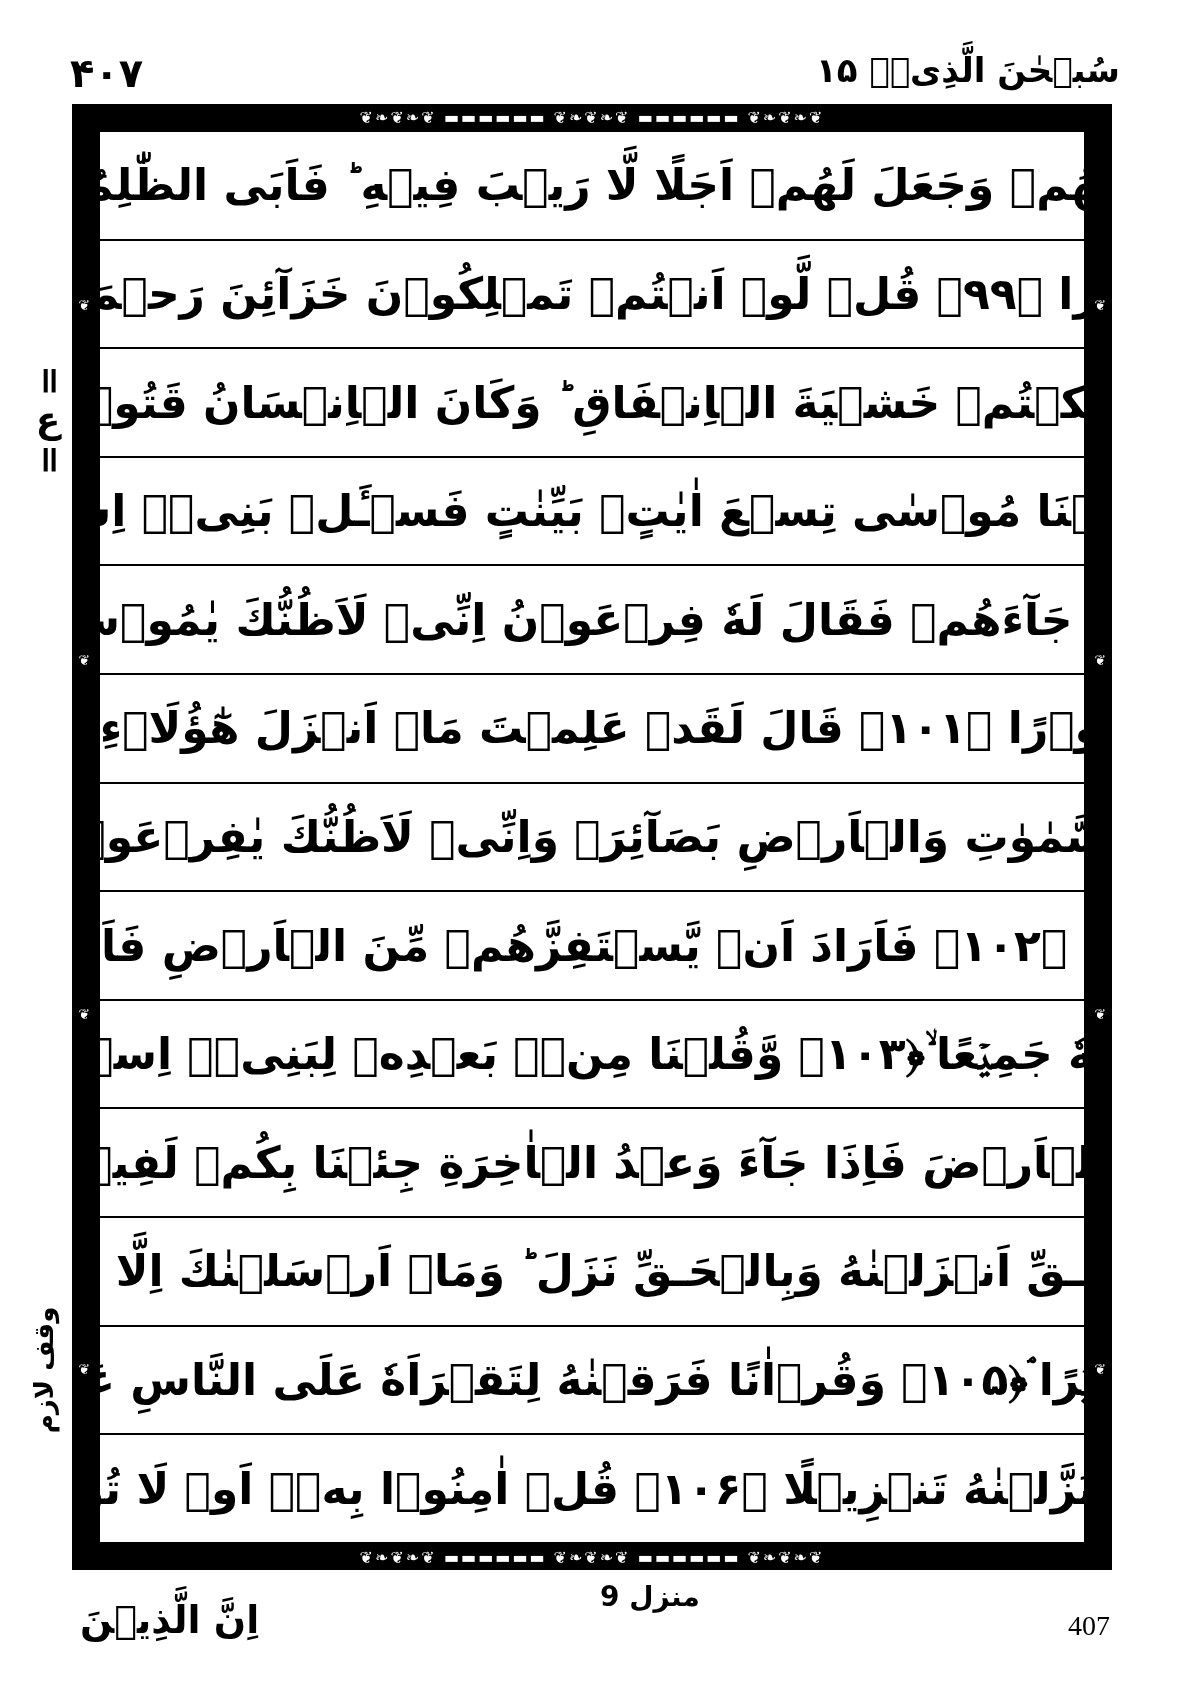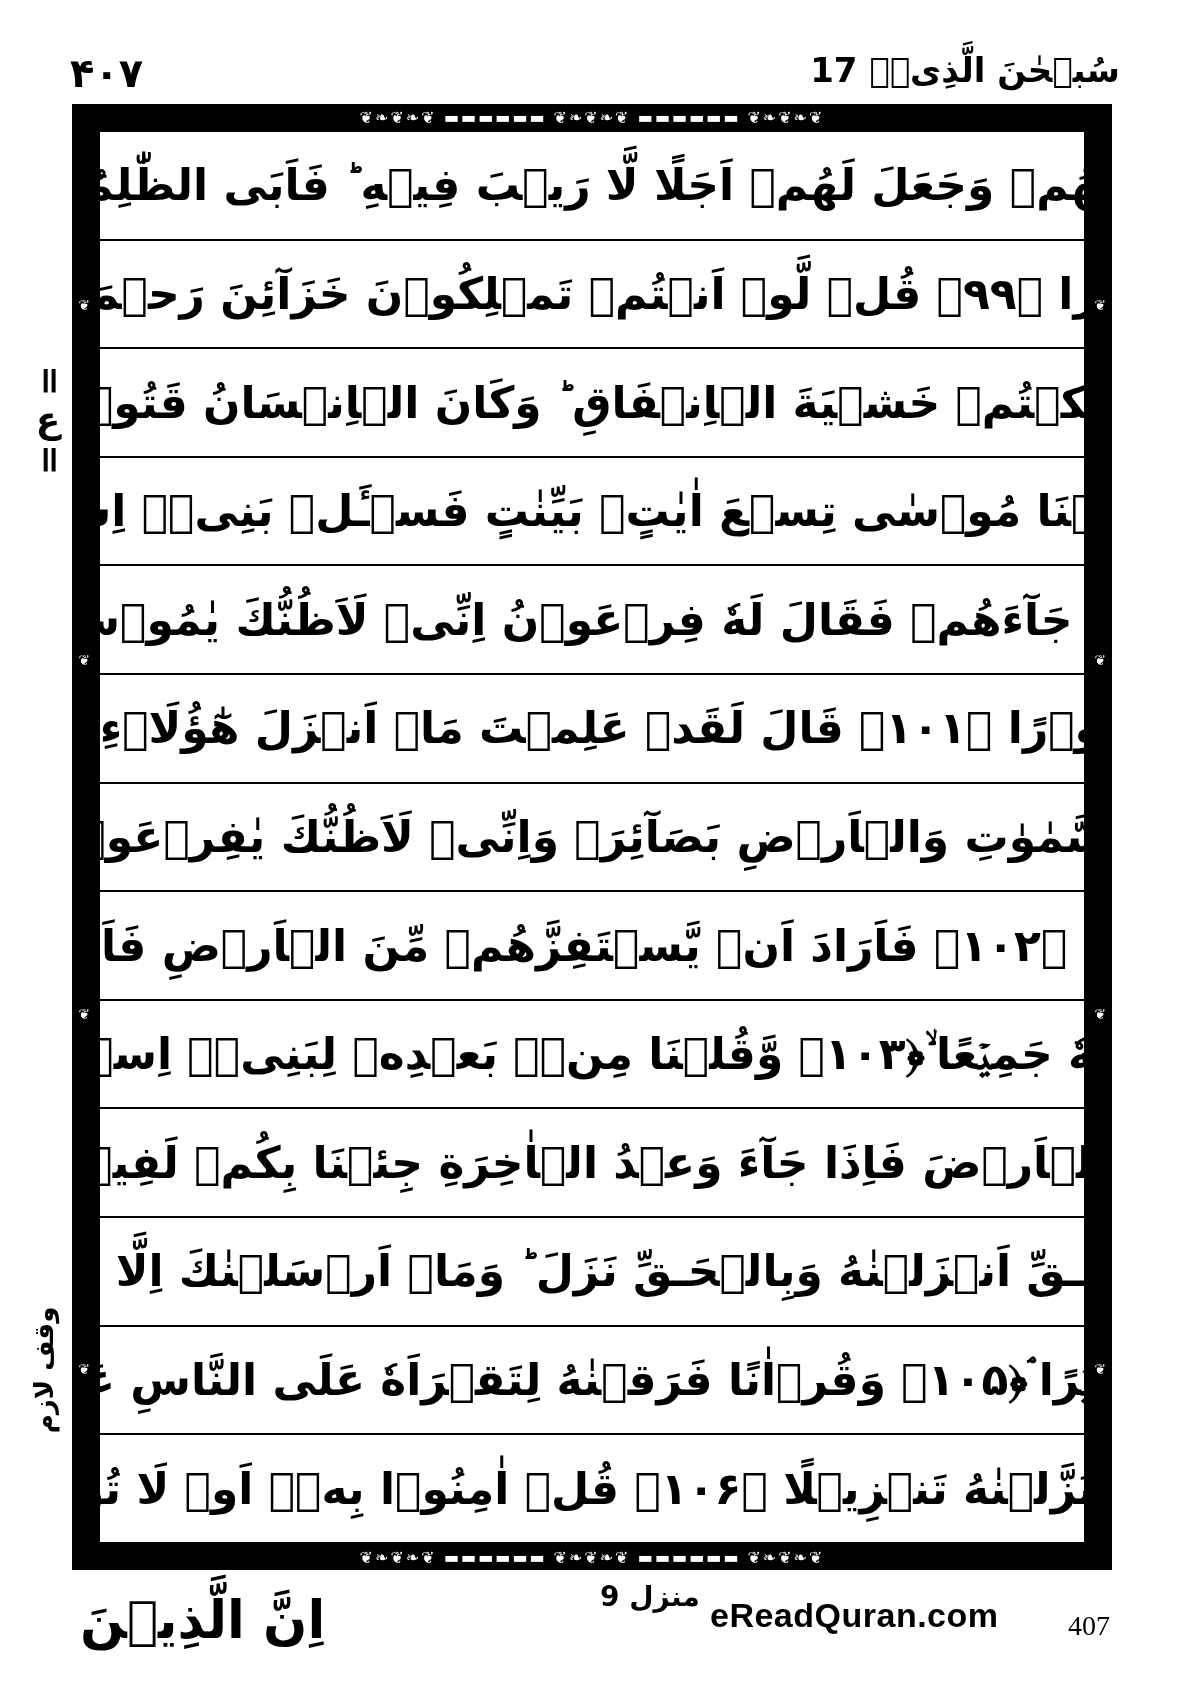--- a/index.html
+++ b/index.html
@@ -19,31 +19,31 @@
   .frame-orn-right { right:2px; }
   .inner { position:absolute; left:26px; top:26px; right:26px; bottom:26px; background:#fff; border:2px solid #000; box-sizing:border-box; display:flex; flex-direction:column; }
   .line { flex:1; border-bottom:2px solid #000; display:flex; align-items:center; justify-content:center; direction:rtl; font-family:"DejaVu Sans", sans-serif; font-weight:bold; font-size:44px; line-height:1; white-space:nowrap; overflow:hidden; padding:0 14px; }
   .line:last-child { border-bottom:none; }
 
   .margin-ain { position:absolute; left:28px; top:360px; width:40px; text-align:center; font-size:36px; font-weight:bold; line-height:1.1; }
   .margin-waqf { position:absolute; left:14px; top:1290px; width:60px; height:160px; display:flex; align-items:center; justify-content:center; }
   .margin-waqf span { display:block; transform:rotate(-90deg); white-space:nowrap; font-size:26px; font-weight:bold; }
 
   .footer { position:absolute; top:1590px; left:70px; width:1050px; height:60px; }
-  .ftr-catch { position:absolute; left:10px; top:0; font-size:52px; font-weight:bold; direction:rtl; }
+  .ftr-catch { position:absolute; left:10px; top:8px; font-size:38px; font-weight:bold; direction:rtl; }
   .ftr-manzil { position:absolute; left:530px; top:-10px; font-size:28px; font-weight:bold; direction:rtl; }
   .ftr-site { position:absolute; left:640px; top:6px; font-family:"Liberation Sans", sans-serif; font-weight:bold; font-size:34px; letter-spacing:0.5px; }
   .ftr-page { position:absolute; left:998px; top:20px; font-family:"Liberation Serif", serif; font-size:28px; }
 </style>
 </head>
 <body>
 
 <div class="header">
   <div class="hdr-center">۴۰۷</div>
-  <div class="hdr-right">سُبۡحٰنَ الَّذِیۡۤ 17</div>
+  <div class="hdr-right">سُبۡحٰنَ الَّذِیۡۤ ۱۵</div>
 </div>
 
 <div class="margin-ain">
   <div>॥</div>
   <div>ع</div>
   <div>॥</div>
 </div>
 
 <div class="margin-waqf">
   <span>وقف لازم</span>
@@ -78,15 +78,14 @@
     <div class="line">اسۡكُنُوا الۡاَرۡضَ فَاِذَا جَآءَ وَعۡدُ الۡاٰخِرَةِ جِئۡنَا بِكُمۡ لَفِيۡفًا ؕ﴿۱۰۴﴾</div>
     <div class="line">وَبِالۡحَـقِّ اَنۡزَلۡنٰهُ وَبِالۡحَـقِّ نَزَلَ ؕ وَمَاۤ اَرۡسَلۡنٰكَ اِلَّا مُبَشِّرًا</div>
     <div class="line">وَّنَذِيۡرًا ۘ﴿۱۰۵﴾ وَقُرۡاٰنًا فَرَقۡنٰهُ لِتَقۡرَاَهٗ عَلَى النَّاسِ عَلٰى</div>
     <div class="line">مُكۡثٍ وَّنَزَّلۡنٰهُ تَنۡزِيۡلًا ﴿۱۰۶﴾ قُلۡ اٰمِنُوۡا بِهٖۤ اَوۡ لَا تُؤۡمِنُوۡا ؕ</div>
   </div>
 </div>
 
 <div class="footer">
   <div class="ftr-catch">اِنَّ الَّذِيۡنَ</div>
   <div class="ftr-manzil">منزل 9</div>
-  <div class="ftr-site">eReadQuran.com</div>
   <div class="ftr-page">407</div>
 </div>
 
 </body></html>

